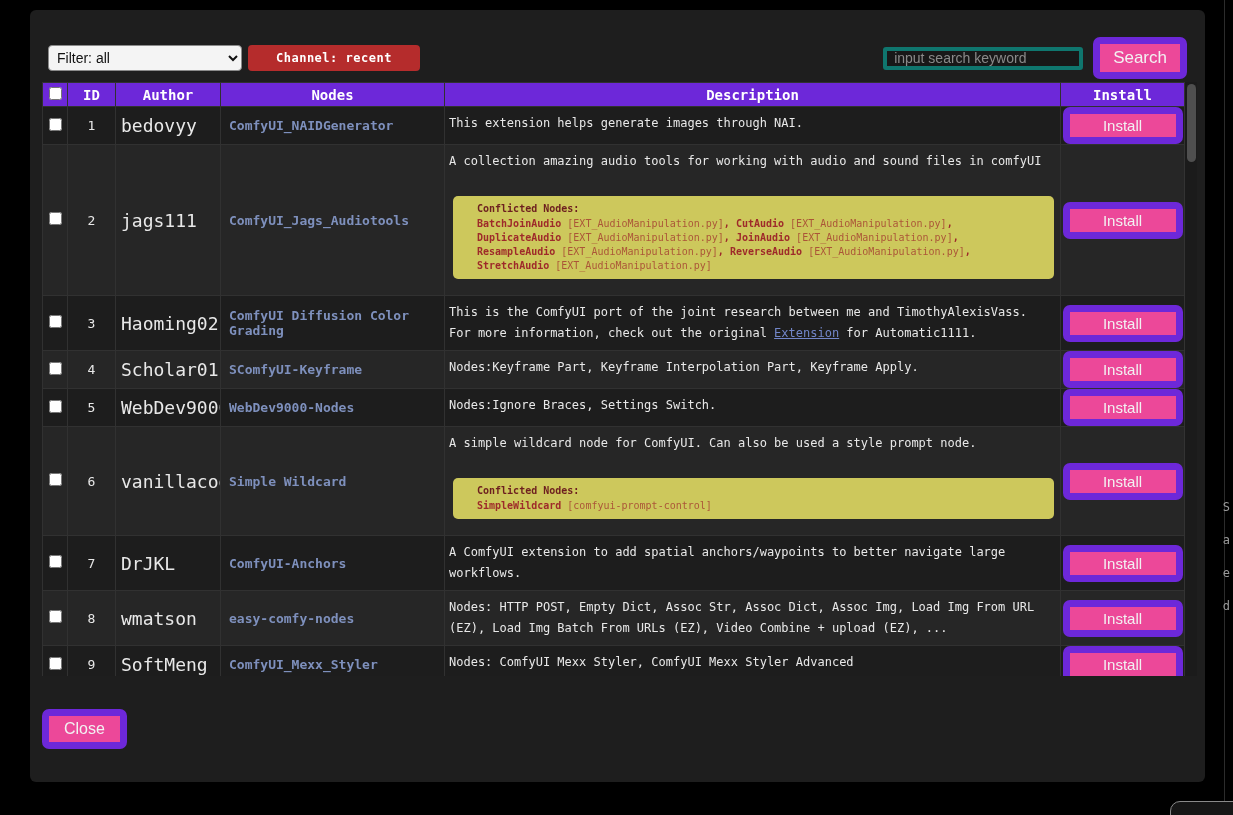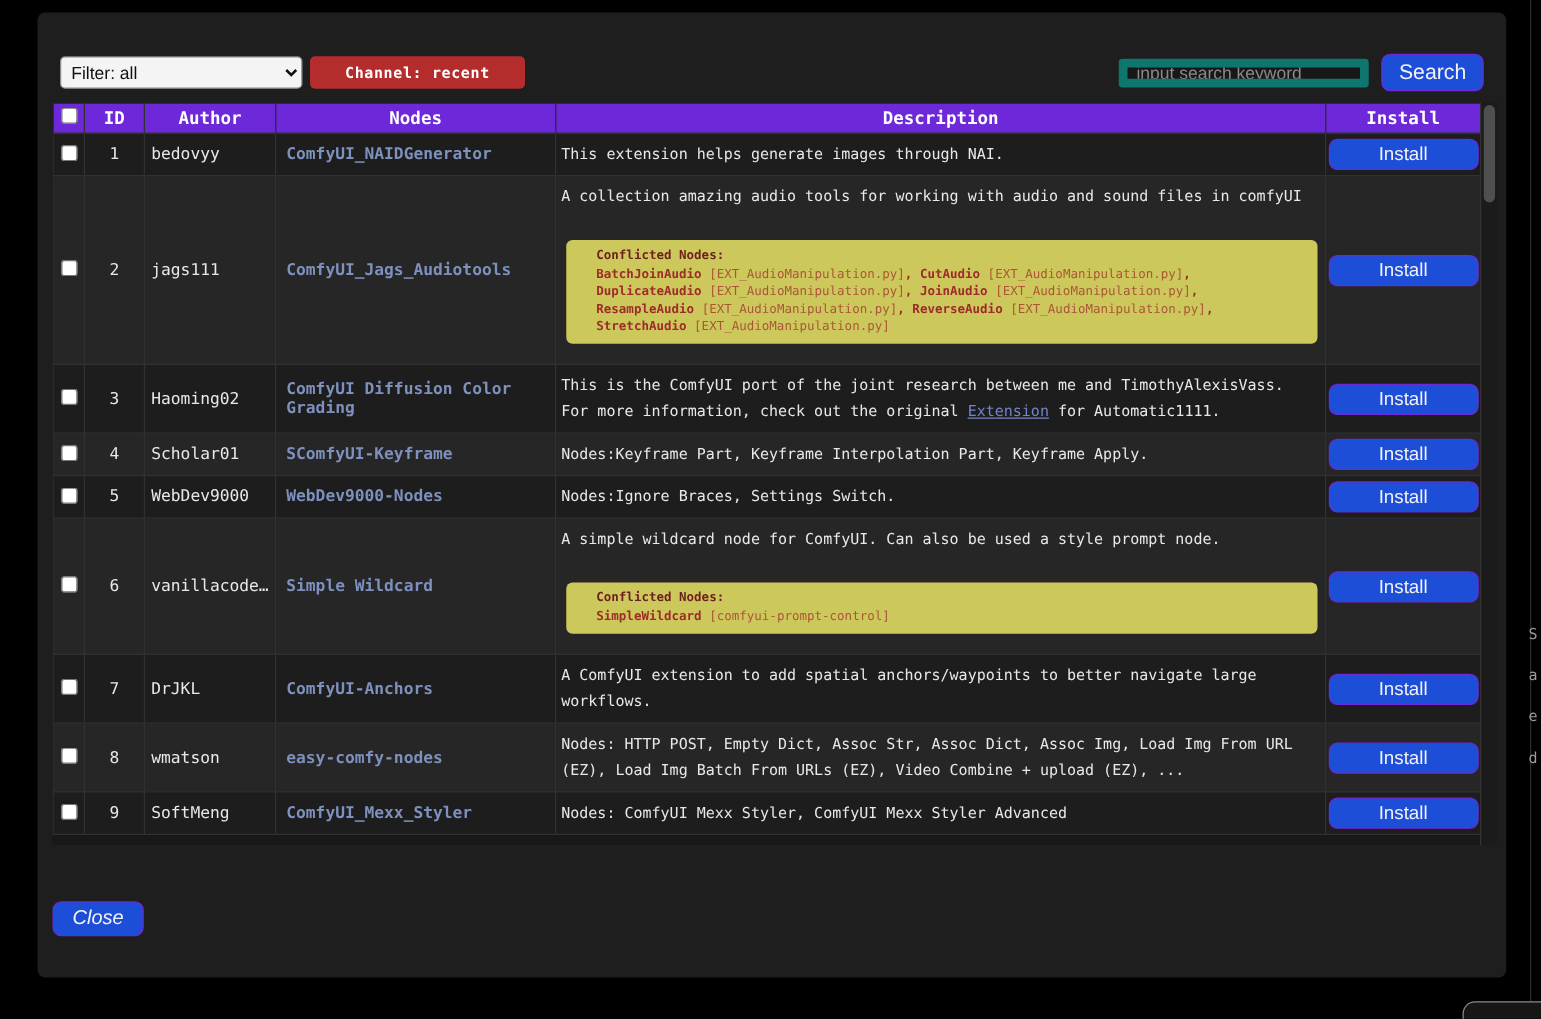--- a/index.html
+++ b/index.html
@@ -25,50 +25,50 @@
     border: 1px solid #8a8a8a; background: #f4f4f4; color: #111;
     font-family: "Liberation Sans", sans-serif; font-size: 14px; padding: 0 4px;
   }
   .badge {
     margin-left: 6px; background: var(--badge-bg, #b52c2c); color: #fff;
     font-size: 12px; font-weight: bold; letter-spacing: .5px;
     padding: 6px 28px; border-radius: 4px; white-space: nowrap;
   }
   .search-input {
     margin-left: auto; width: 200px; height: 23px;
-    background: #181818; border: 7px solid #0f766e; border-radius: 3px;
+    background: #181818; border: 4px solid #0f766e; border-radius: 3px;
     color: #ccc; padding: 0 7px;
     font-family: "Liberation Sans", sans-serif; font-size: 14px;
   }
   .search-input::placeholder { color: #8a8a8a; }
   .btn {
-    background: #1d4ed8; color: #f2f2f2;
-    border: 1px solid #6d28d9; border-radius: 7px;
+    background: #ec4899; color: #f2f2f2;
+    border: 7px solid #6d28d9; border-radius: 7px;
     font-family: "Liberation Sans", sans-serif; cursor: pointer;
   }
   .search-btn { margin-left: 10px; font-size: 17px; padding: 4px 13px; }
-  .close-btn { position: absolute; left: 12px; bottom: 33px; font-size: 16px; padding: 4px 15px; font-style: italic; }
+  .close-btn { position: absolute; left: 12px; bottom: 33px; font-size: 16px; padding: 4px 15px; }
   .install-btn { width: 120px; font-size: 15px; padding: 3px 0; }
   
   .table-wrap {
     position: absolute; left: 12px; top: 72px;
     width: 1155px; height: 594px; overflow: hidden; background: #181818;
   }
   table { border-collapse: collapse; table-layout: fixed; width: 1142px; }
   th, td { border: 1px solid #313131; }
   th {
     background: #6d28d9; color: #fff; font-weight: bold;
     font-size: 14px; height: 24px; text-align: center;
   }
   td { font-size: 12px; color: #e8e8e8; }
   tbody tr:nth-child(odd)  { background: #1d1d1d; }
   tbody tr:nth-child(even) { background: #262626; }
   .col-check   { text-align: center; }
   .col-id      { text-align: center; font-size: 13px; }
-  .col-author  { padding: 6px 5px; font-size: 13px; white-space: nowrap; overflow: hidden; }
+  .col-author  { padding: 6px 5px; font-size: 18px; white-space: nowrap; overflow: hidden; }
   .col-name    { padding: 6px 8px; }
   .name-link   { color: var(--link-color, #7e90bd); font-weight: bold; font-size: 13px; text-decoration: none; cursor: pointer; }
   .col-desc    { vertical-align: top; padding: 6px 4px; line-height: 21px; }
   .desc-text   { padding-right: 12px; }
   .desc-link   { color: #7286c9; text-decoration: underline; cursor: pointer; }
   .conflict-box {
     background: var(--conflict-bg, #cdc85c); border-radius: 5px;
     margin: 24px 2px 10px 4px; padding: 6px 24px;
     font-size: 10px; line-height: 14px;
   }

